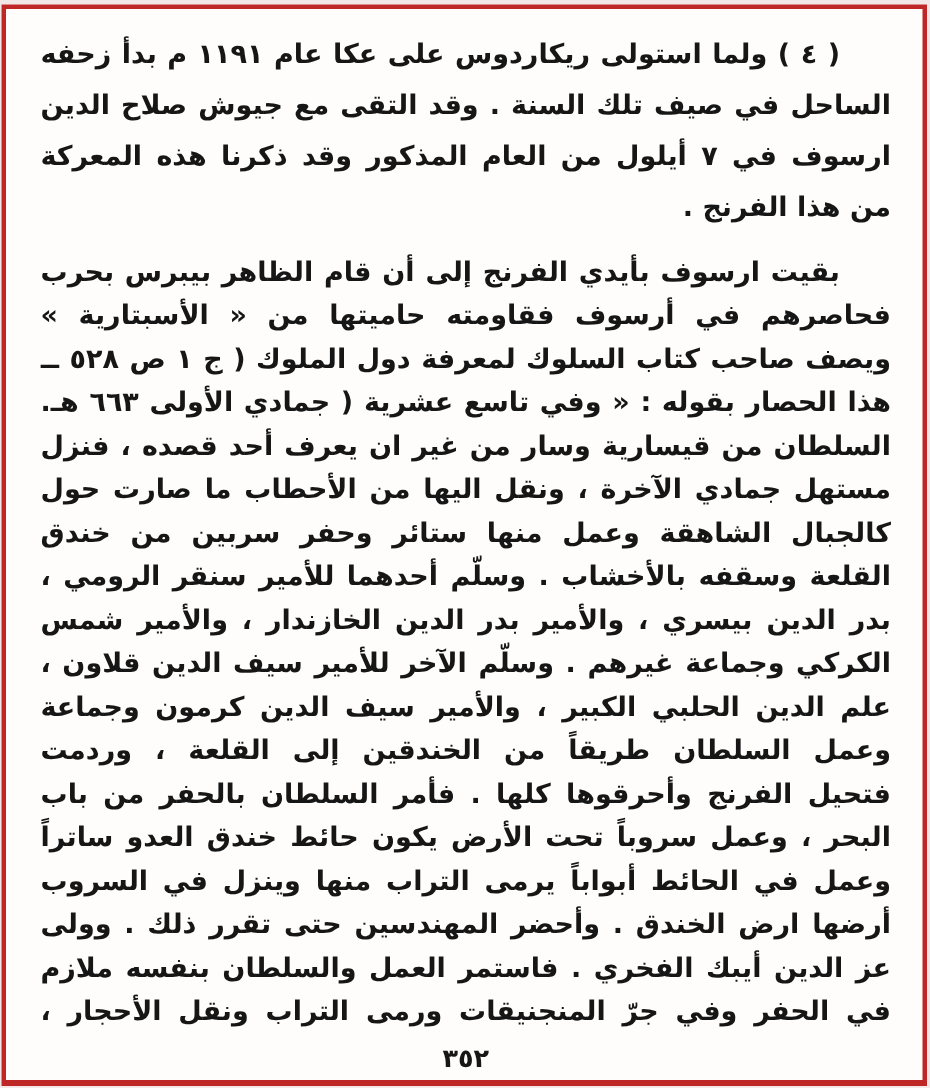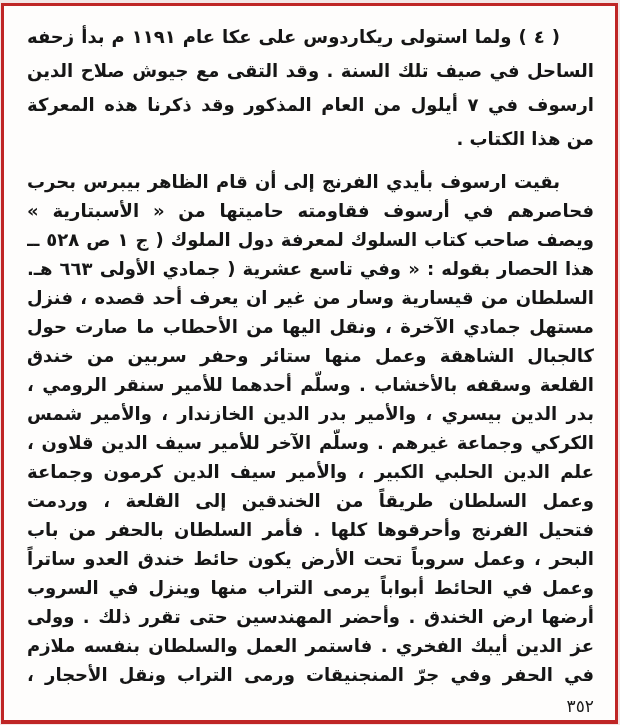--- a/index.html
+++ b/index.html
@@ -44,37 +44,38 @@
   }
   .para-2 { margin-top: 11px; }
   .para-2 .line {
     line-height: 29px;
     height: 29px;
   }
   .first-line { padding-right: 34px; }
   .end-line { text-align-last: right; }
   .page-number {
     margin-top: 7px;
+    text-align: center;
     font-size: 17px;
-    font-weight: normal;
+    font-weight: bold;
     color: var(--text-color, #161616);
   }
 </style>
 </head>
 <body style="background: rgb(243, 230, 230);">
 
 <div class="screen">
   <div class="page">
     <div class="content">
 
       <div class="para para-1">
         <div class="line first-line">( ٤ ) ولما استولى ريكاردوس على عكا عام ١١٩١ م بدأ زحفه بحذاء</div>
         <div class="line">الساحل في صيف تلك السنة . وقد التقى مع جيوش صلاح الدين في شمال</div>
         <div class="line">ارسوف في ٧ أيلول من العام المذكور وقد ذكرنا هذه المعركة في جزء سابق</div>
-        <div class="line end-line">من هذا الكتاب .</div>
+        <div class="line end-line">من هذا الفرنج .</div>
       </div>
 
       <div class="para para-2">
         <div class="line first-line">بقيت ارسوف بأيدي الفرنج إلى أن قام الظاهر بيبرس بحرب شاملة ضدهم</div>
         <div class="line">فحاصرهم في أرسوف فقاومته حاميتها من « الأسبتارية » مقاومة شديدة .</div>
         <div class="line">ويصف صاحب كتاب السلوك لمعرفة دول الملوك ( ج ١ ص ٥٢٨ ــ ٥٣٠ )</div>
         <div class="line">هذا الحصار بقوله : « وفي تاسع عشرية ( جمادي الأولى ٦٦٣ هـ. ) رحل</div>
         <div class="line">السلطان من قيسارية وسار من غير ان يعرف أحد قصده ، فنزل ارسوف</div>
         <div class="line">مستهل جمادي الآخرة ، ونقل اليها من الأحطاب ما صارت حول المدينة</div>
         <div class="line">كالجبال الشاهقة وعمل منها ستائر وحفر سربين من خندق المدينة إلى خندق</div>

